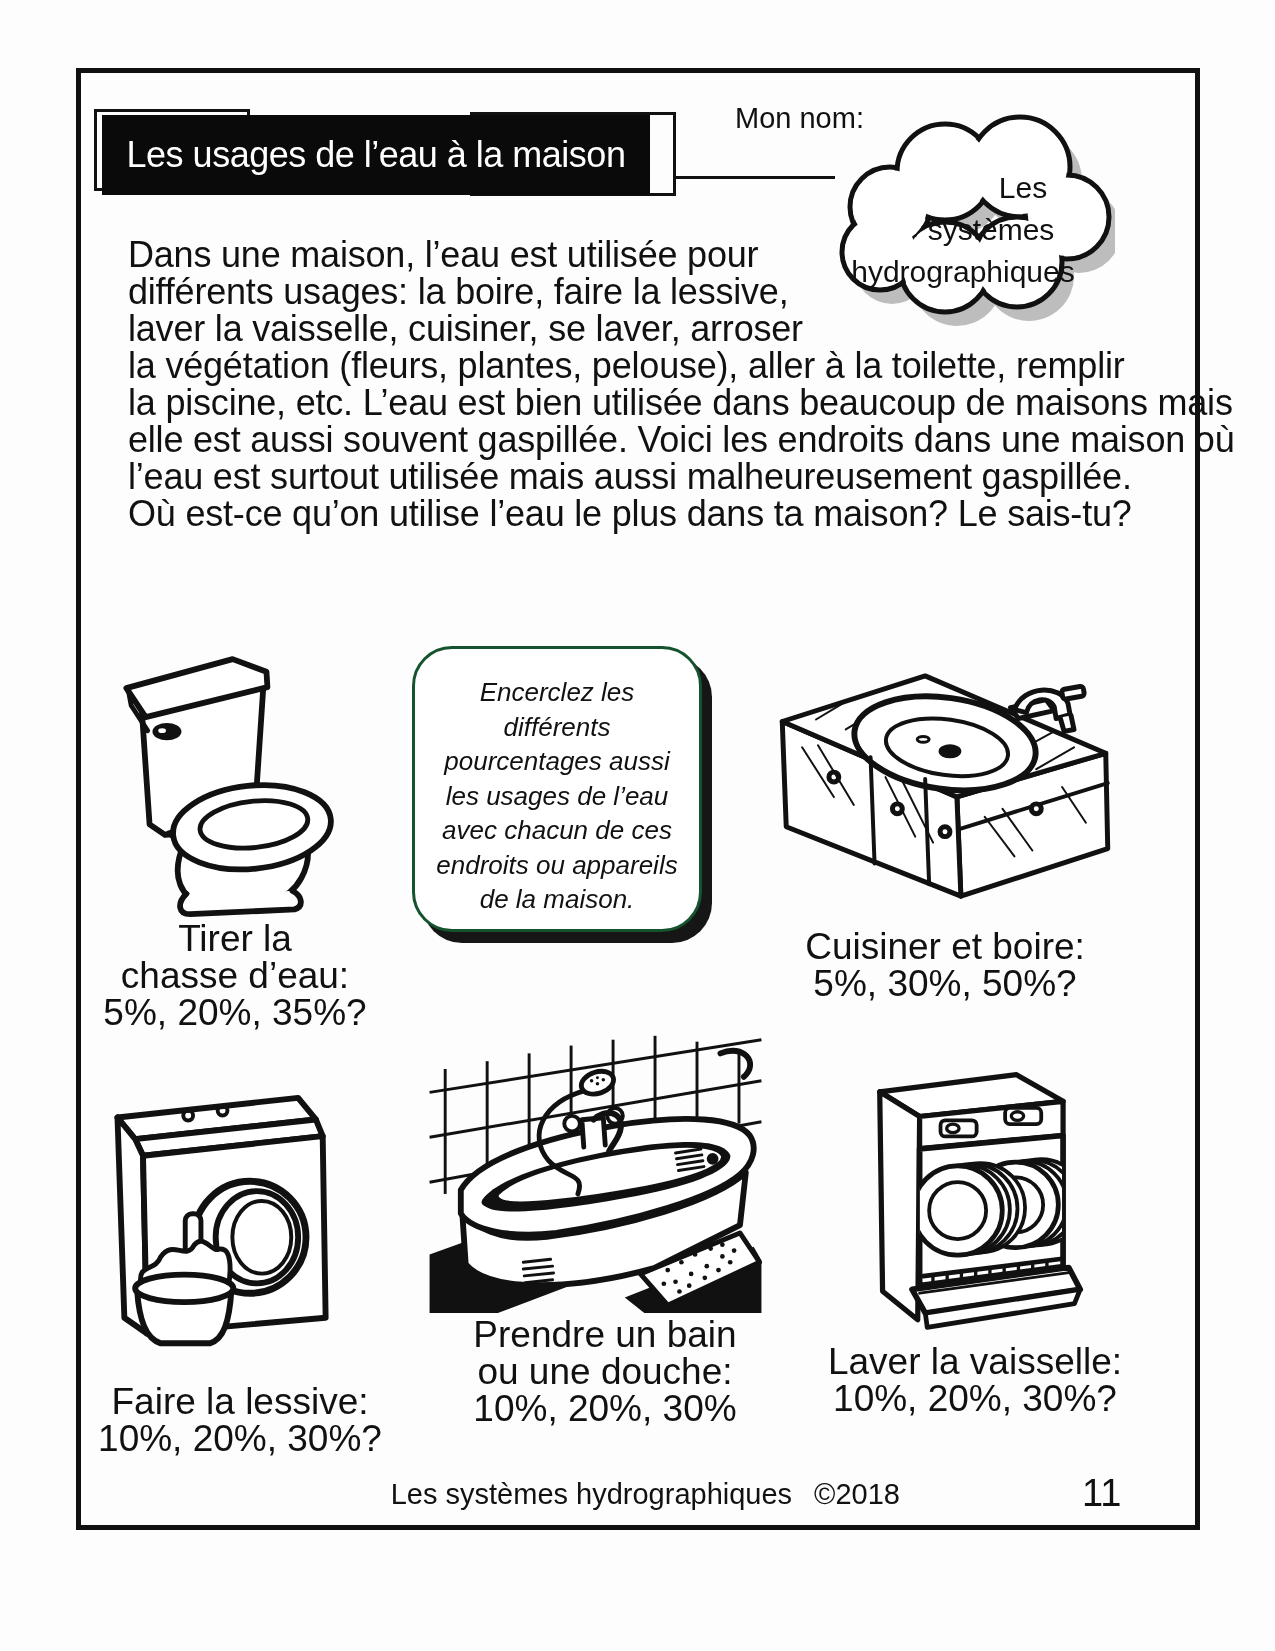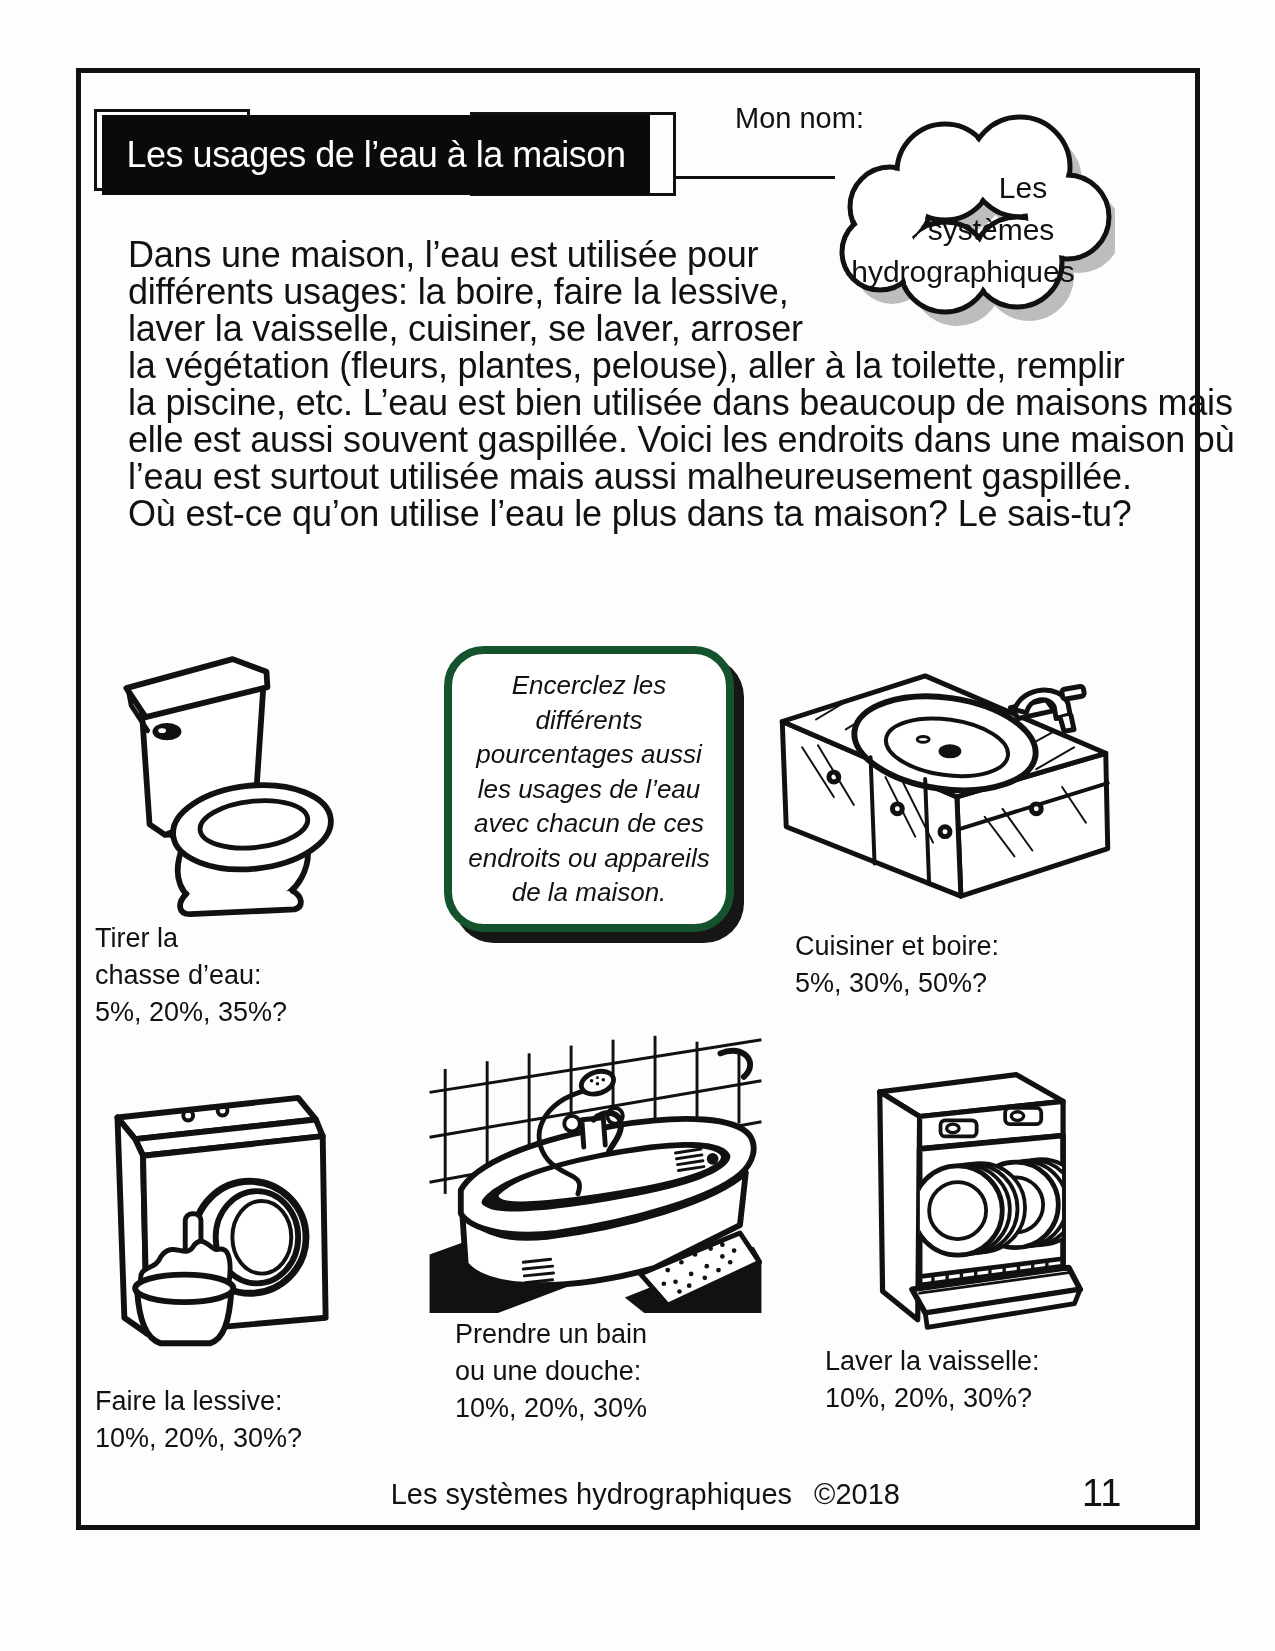--- a/index.html
+++ b/index.html
@@ -26,29 +26,29 @@
     display:flex;align-items:center;justify-content:center;
     font-size:36px;font-weight:normal;letter-spacing:-0.5px;
   }
   .mon-nom{position:absolute;left:735px;top:102px;font-size:29px;}
   .name-line{position:absolute;left:663px;top:176px;width:172px;height:0;border-top:3px solid #111;}
   .cloud{position:absolute;left:795px;top:112px;width:320px;height:238px;z-index:2;}
   .cloud svg{width:100%;height:100%;}
   .cloud text{font-family:"Liberation Sans",sans-serif;font-size:30px;fill:#111;}
   .intro{position:absolute;left:128px;top:236px;font-size:36px;line-height:37px;letter-spacing:-0.2px;z-index:1;}
   .instruction{
-    position:absolute;left:444px;top:646px;width:290px;height:286px;
-    box-sizing:border-box;border:8px solid #14532d;border-radius:40px;
+    position:absolute;left:412px;top:646px;width:290px;height:286px;
+    box-sizing:border-box;border:3px solid #14532d;border-radius:40px;
     background:#ffffff;box-shadow:10px 11px 0 #161616;
     font-style:italic;font-size:26px;line-height:34.5px;text-align:center;
-    padding-top:14px;z-index:2;
+    padding-top:26px;z-index:2;
   }
   .fig{position:absolute;}
   .fig svg{width:100%;height:100%;display:block;}
-  .caption{position:absolute;font-size:27px;line-height:37px;}
+  .caption{position:absolute;text-align:center;font-size:37px;line-height:37px;}
   .cap-toilet{left:95px;top:920px;width:280px;}
   .cap-sink{left:795px;top:928px;width:300px;}
   .cap-washer{left:95px;top:1383px;width:290px;}
   .cap-bathtub{left:455px;top:1316px;width:300px;}
   .cap-dishwasher{left:825px;top:1343px;width:300px;}
   .footer-series{position:absolute;left:320px;top:1478px;width:580px;text-align:right;font-size:29px;}
   .footer-series .copy{margin-left:22px;}
   .page-number{position:absolute;left:1082px;top:1472px;font-size:38px;font-family:Liberation Sans, sans-serif;}
 </style>
 </head>

